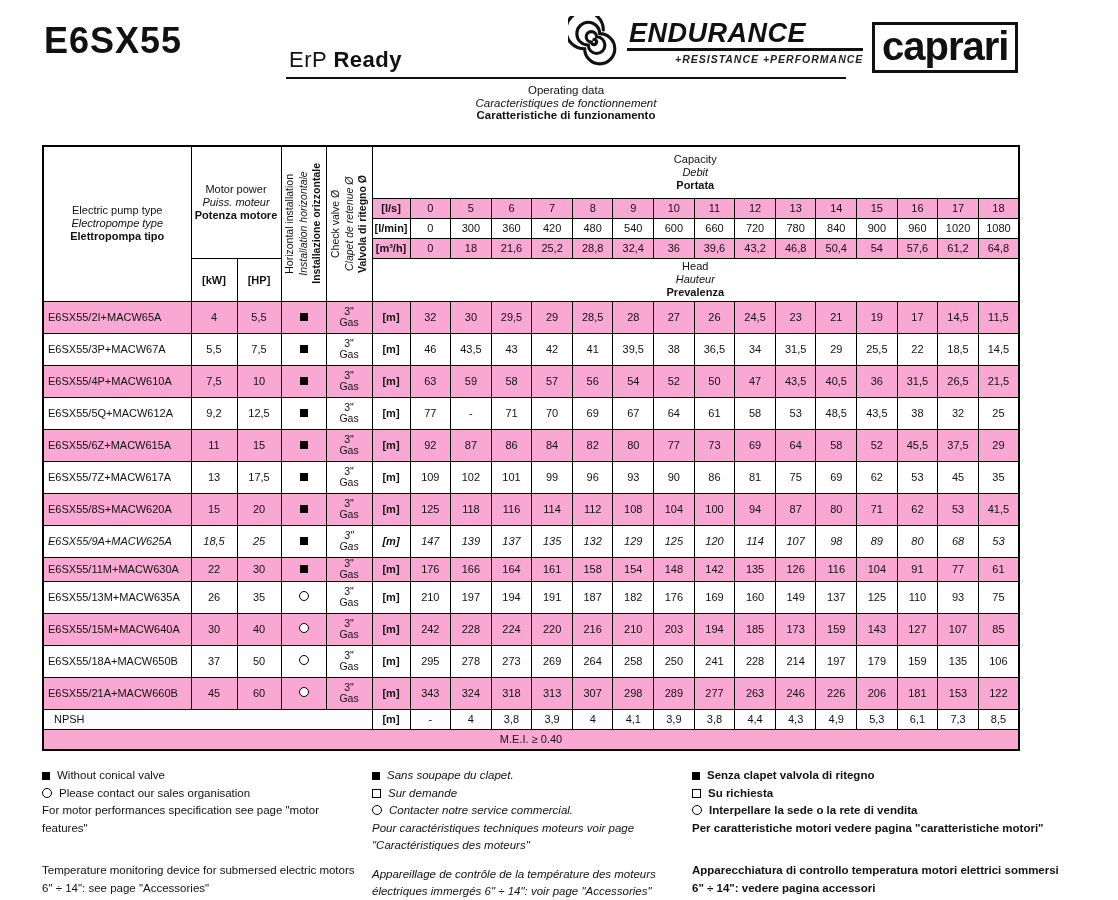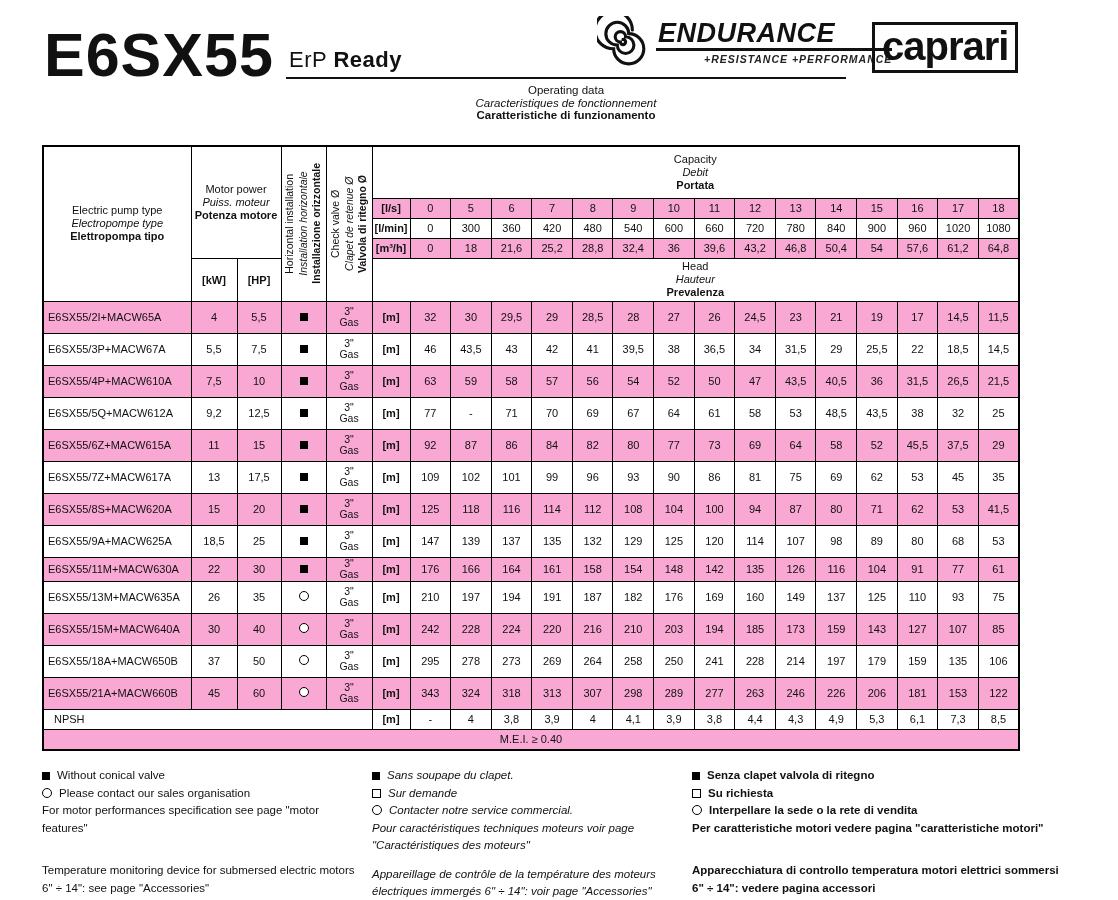--- a/index.html
+++ b/index.html
@@ -1,24 +1,24 @@
 <!DOCTYPE html>
 <html><head>
 <meta charset="utf-8">
 <style>
   html,body{margin:0;padding:0;background:#fff;}
   .page{position:relative;width:1118px;height:900px;background:#fff;color:#111;
         font-family:"Liberation Sans",sans-serif;overflow:hidden;}
 
   
-  .title{position:absolute;left:44px;top:20px;font-size:61px;font-weight:bold;letter-spacing:1px;}
+  .title{position:absolute;left:44px;top:20px;font-size:36px;font-weight:bold;letter-spacing:1px;}
   .erp{position:absolute;left:289px;top:47px;font-size:22px;letter-spacing:.5px;}
   .erp-b{font-weight:bold;}
   .hdr-rule{position:absolute;left:286px;top:77px;width:560px;height:2px;background:#111;}
-  .endurance{position:absolute;left:597px;top:16px;display:flex;align-items:center;gap:7px;}
+  .endurance{position:absolute;left:568px;top:16px;display:flex;align-items:center;gap:7px;}
   .end-name{font-style:italic;font-weight:bold;font-size:27px;line-height:28px;
             border-bottom:3px solid #111;padding:0 4px 1px 2px;letter-spacing:.5px;}
   .end-tag{font-style:italic;font-size:10.5px;letter-spacing:1px;margin-top:2px;font-weight:bold;color:#222;margin-left:48px;}
   .caprari{position:absolute;left:872px;top:22px;border:3px solid #111;padding:0 7px 3px 7px;
            font-size:40px;font-weight:bold;letter-spacing:-1px;line-height:42px;}
   .subtitle{position:absolute;left:286px;top:84px;width:560px;text-align:center;
             font-size:11.5px;line-height:12.5px;}
   .subtitle .l-fr{font-style:italic;}
   .subtitle .l-it{font-weight:bold;}
 
@@ -373,21 +373,21 @@
           <td>104</td>
           <td>100</td>
           <td>94</td>
           <td>87</td>
           <td>80</td>
           <td>71</td>
           <td>62</td>
           <td>53</td>
           <td>41,5</td>
         </tr>
-        <tr style="height: 32px;">
+        <tr style="height: 32px; font-style: italic;">
           <td class="name-cell">E6SX55/9A+MACW625A</td>
           <td>18,5</td>
           <td>25</td>
           <td><span class="sym-fsq sym"></span></td>
           <td class="valve-cell">3"<br>Gas</td>
           <th class="unit">[m]</th>
           <td>147</td>
           <td>139</td>
           <td>137</td>
           <td>135</td>

